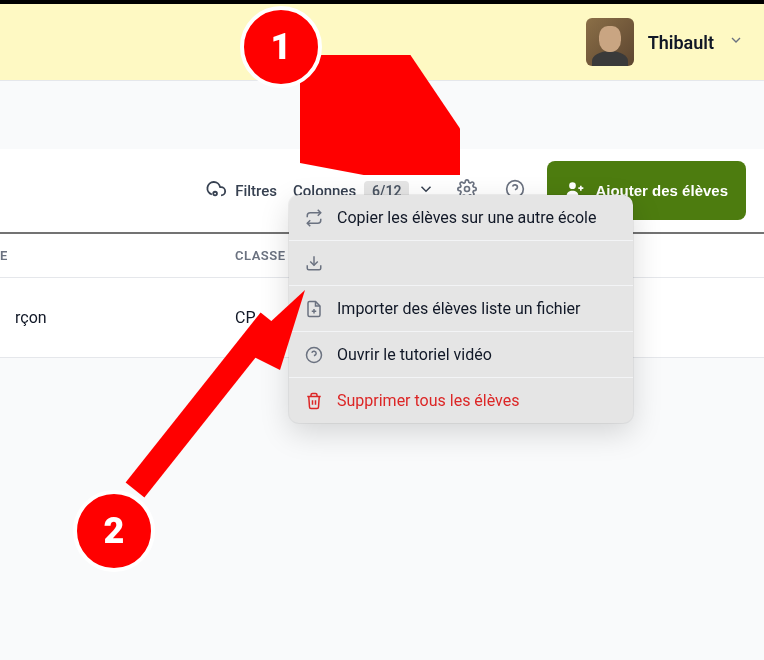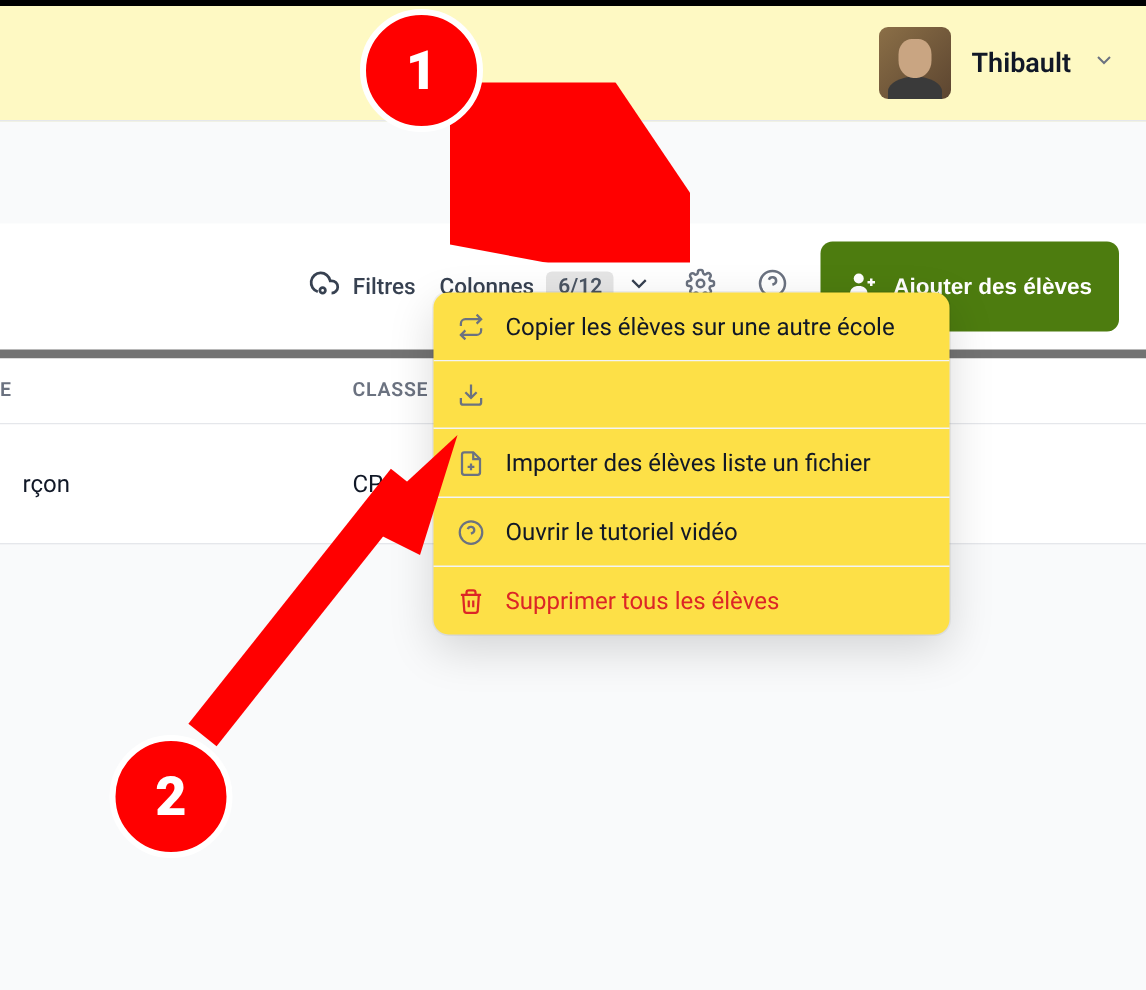--- a/index.html
+++ b/index.html
@@ -61,21 +61,21 @@
     .content-area {
       background: #fff;
       margin-top: 68px;
     }
     .toolbar {
       display: flex;
       align-items: center;
       justify-content: flex-end;
       padding: 12px 18px;
       gap: 16px;
-      border-bottom: 6px solid #737373;
+      border-bottom: 2px solid #737373;
     }
     .toolbar-item {
       display: flex;
       align-items: center;
       gap: 8px;
       color: #374151;
       font-size: 15px;
       font-weight: 500;
       cursor: pointer;
     }
@@ -129,21 +129,21 @@
       color: #111827;
       font-size: 16px;
     }
     .col-e-val { padding-left: 15px; width: 235px; }
     .col-classe-val { width: 200px; }
     .dropdown-menu {
       position: absolute;
       top: 195px;
       left: 289px;
       width: 344px;
-      background: #fde047;
+      background: #e5e5e5;
       border-radius: 10px;
       box-shadow: 0 10px 30px rgba(0,0,0,0.15), 0 0 0 1px rgba(0,0,0,0.05);
       z-index: 100;
     }
     .menu-item {
       display: flex;
       align-items: center;
       gap: 14px;
       padding: 13px 16px;
       font-size: 16px;

